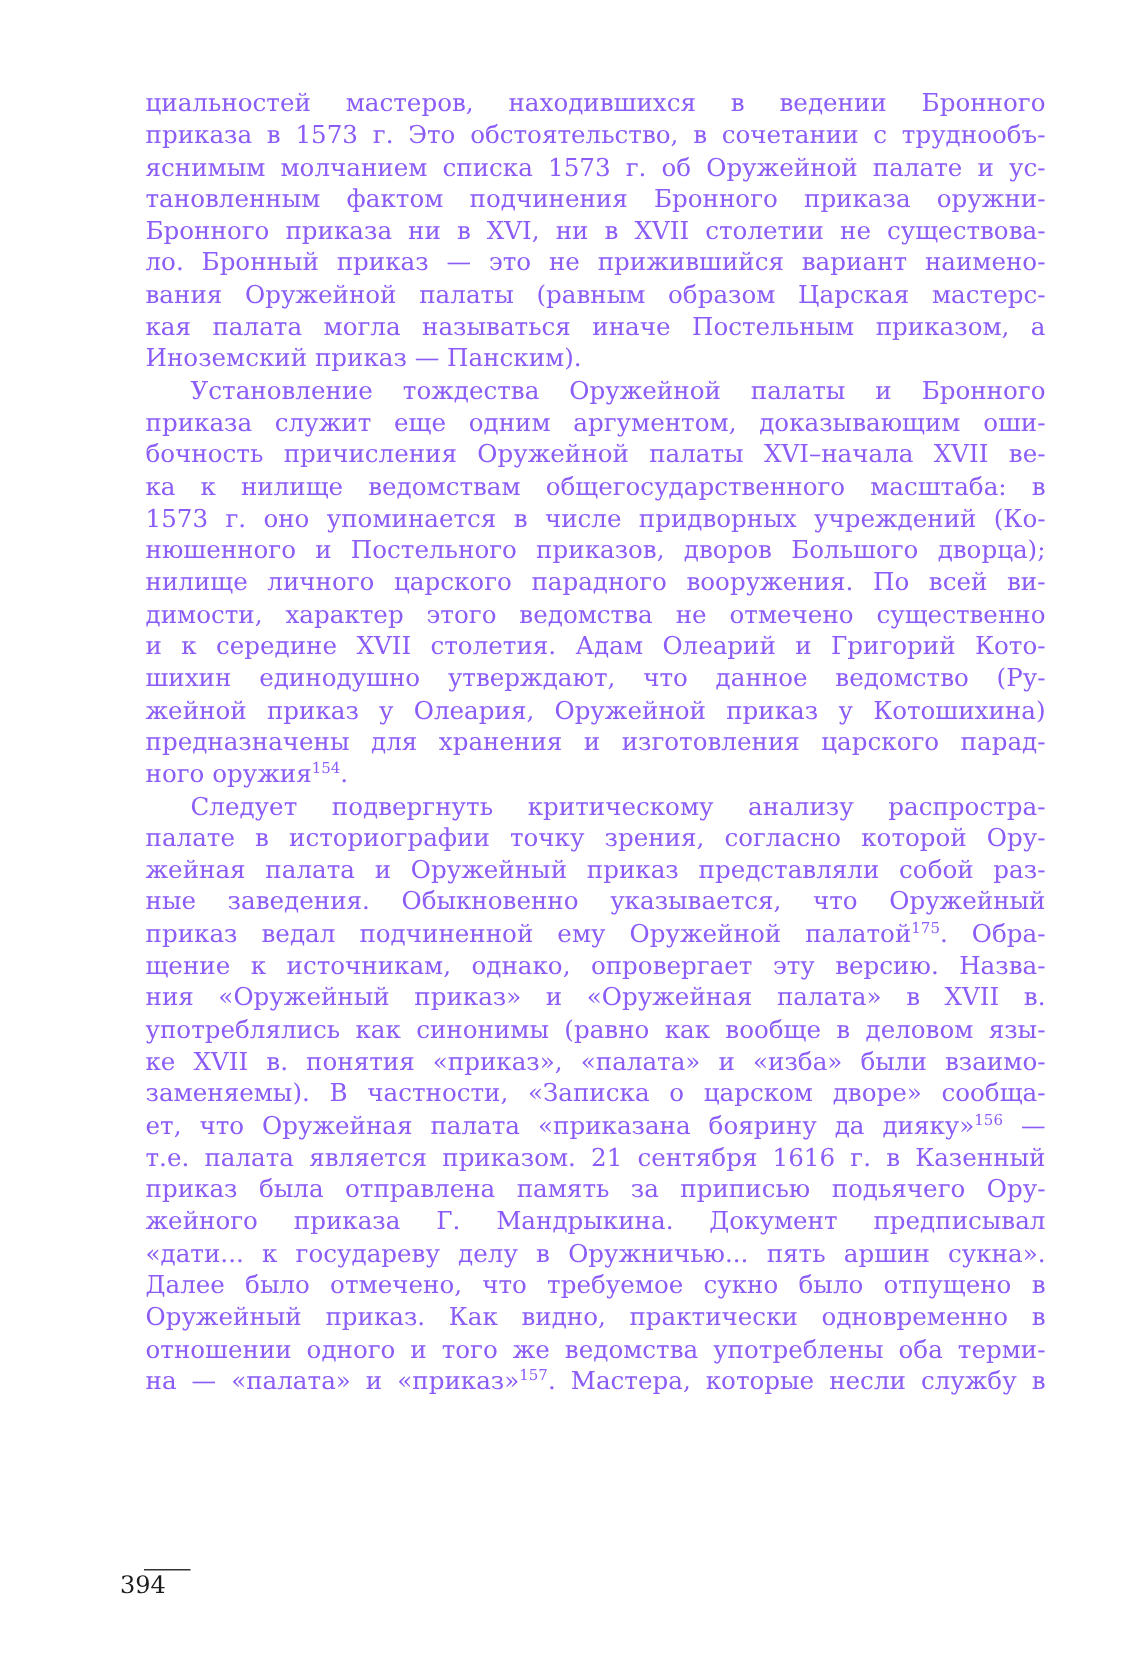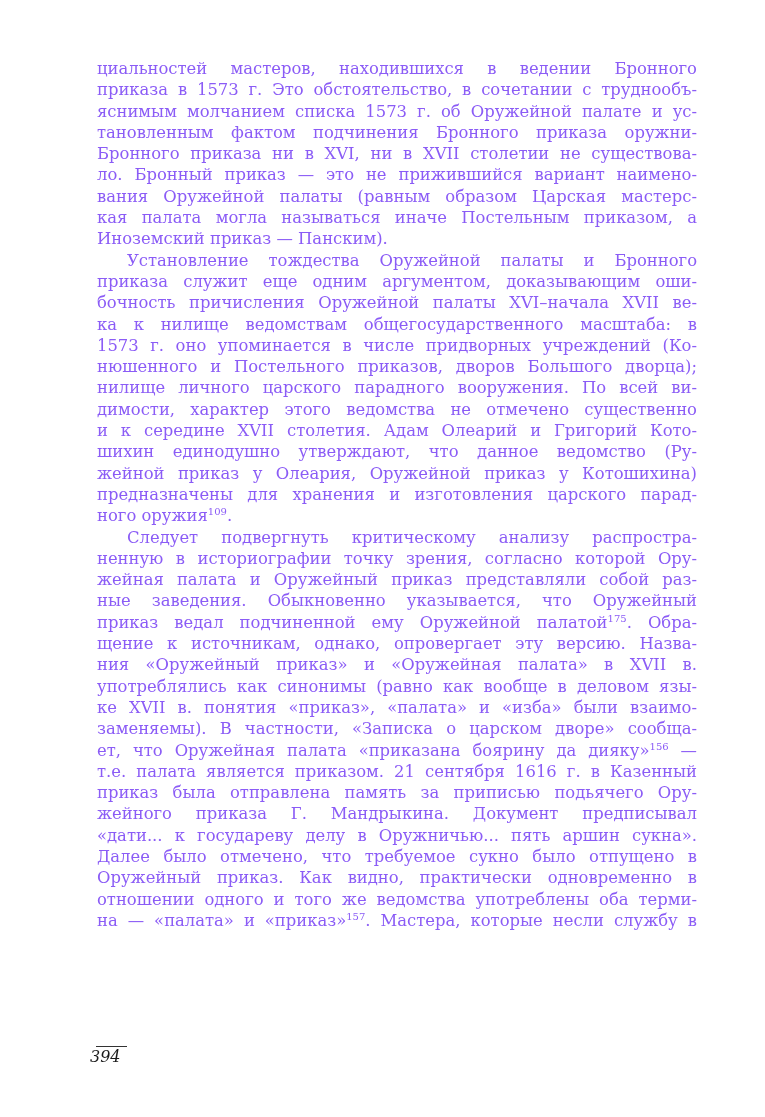--- a/index.html
+++ b/index.html
@@ -10,22 +10,22 @@
     font-size: 16.4px; line-height: 21.3px; color: #8b5cf6;
     text-align: justify; hyphens: manual;
   }
   .page p { margin: 0; }
   .line { display: block; text-align: justify; text-align-last: justify; white-space: nowrap; height: 21.3px; }
   .line.last { text-align-last: left; }
   .line.indent { padding-left: 30px; }
   sup { font-size: 10px; line-height: 0; vertical-align: 6px; }
   .rule { position: absolute; left: 96px; top: 1046px; width: 31px; height: 1px; background: #333; }
   .pagenum {
-    position: absolute; left: 90px; top: 1047px;
-    font-family: "DejaVu Serif", "Liberation Serif", serif; font-size: 16px; color: #1c1c1c; font-style: italic;
+    position: absolute; left: 80px; top: 1047px;
+    font-family: "DejaVu Serif", "Liberation Serif", serif; font-size: 16px; color: #1c1c1c;
   }
 </style>
 </head>
 <body>
 
 <div class="page" id="page-body">
     <p>
       <span class="line">циальностей мастеров, находившихся в ведении Бронного</span>
       <span class="line">приказа в 1573 г. Это обстоятельство, в сочетании с труднообъ-</span>
       <span class="line">яснимым молчанием списка 1573 г. об Оружейной палате и ус-</span>
@@ -42,25 +42,25 @@
       <span class="line">бочность причисления Оружейной палаты XVI–начала XVII ве-</span>
       <span class="line">ка к нилище ведомствам общегосударственного масштаба: в</span>
       <span class="line">1573 г. оно упоминается в числе придворных учреждений (Ко-</span>
       <span class="line">нюшенного и Постельного приказов, дворов Большого дворца);</span>
       <span class="line">нилище личного царского парадного вооружения. По всей ви-</span>
       <span class="line">димости, характер этого ведомства не отмечено существенно</span>
       <span class="line">и к середине XVII столетия. Адам Олеарий и Григорий Кото-</span>
       <span class="line">шихин единодушно утверждают, что данное ведомство (Ру-</span>
       <span class="line">жейной приказ у Олеария, Оружейной приказ у Котошихина)</span>
       <span class="line">предназначены для хранения и изготовления царского парад-</span>
-      <span class="line last">ного оружия<sup>109</sup>.</span>
+      <span class="line last">ного оружия<sup>154</sup>.</span>
     </p>
     <p>
       <span class="line indent">Следует подвергнуть критическому анализу распростра-</span>
-      <span class="line">ненную в историографии точку зрения, согласно которой Ору-</span>
+      <span class="line">палате в историографии точку зрения, согласно которой Ору-</span>
       <span class="line">жейная палата и Оружейный приказ представляли собой раз-</span>
       <span class="line">ные заведения. Обыкновенно указывается, что Оружейный</span>
       <span class="line">приказ ведал подчиненной ему Оружейной палатой<sup>175</sup>. Обра-</span>
       <span class="line">щение к источникам, однако, опровергает эту версию. Назва-</span>
       <span class="line">ния «Оружейный приказ» и «Оружейная палата» в XVII в.</span>
       <span class="line">употреблялись как синонимы (равно как вообще в деловом язы-</span>
       <span class="line">ке XVII в. понятия «приказ», «палата» и «изба» были взаимо-</span>
       <span class="line">заменяемы). В частности, «Записка о царском дворе» сообща-</span>
       <span class="line">ет, что Оружейная палата «приказана боярину да дияку»<sup>156</sup> —</span>
       <span class="line">т.е. палата является приказом. 21 сентября 1616 г. в Казенный</span>

